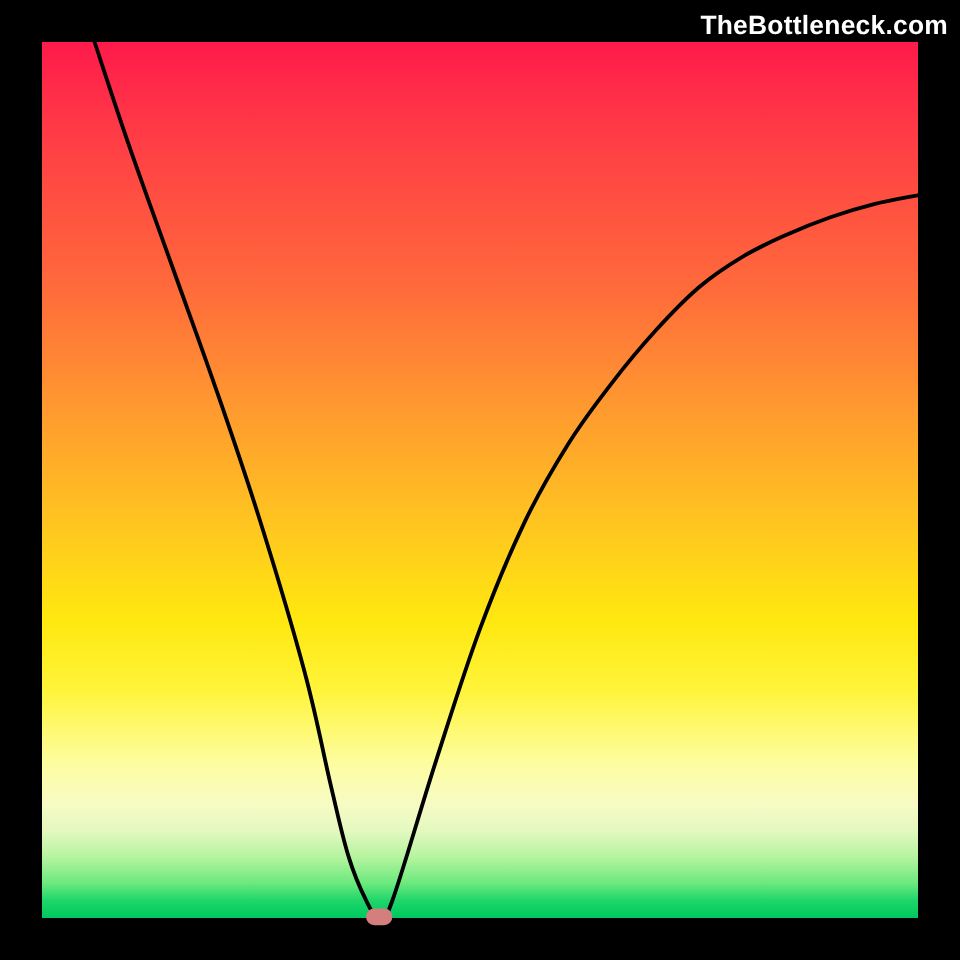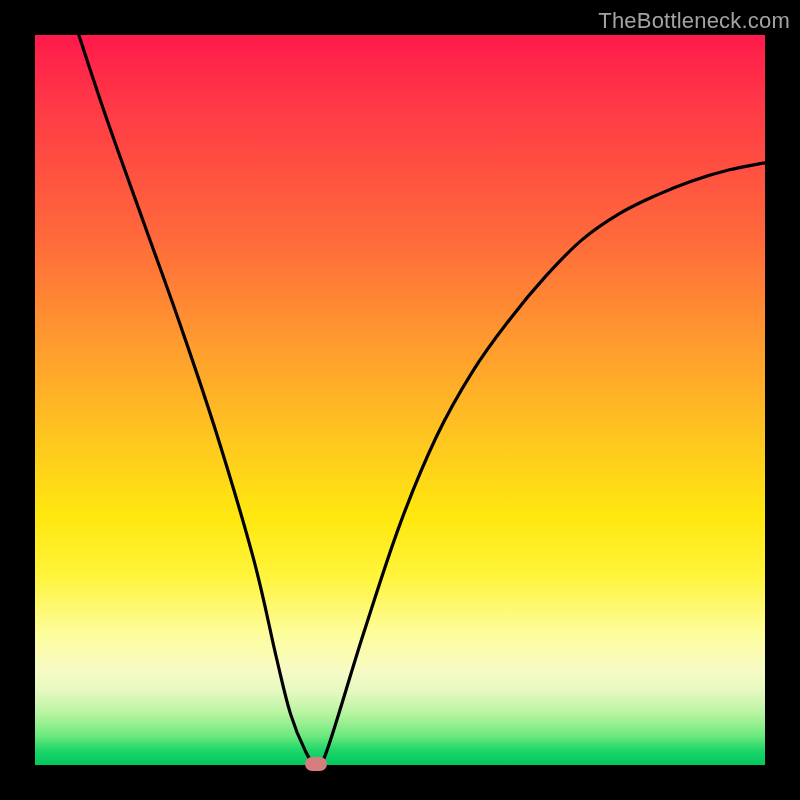--- a/index.html
+++ b/index.html
@@ -39,24 +39,25 @@
       #b6f49f 93%,
       #6de97e 96%,
       #1fd66a 98%,
       #00c85e 100%
     );
   }
   .watermark {
     position: absolute;
     top: 8px;
     right: 10px;
-    color: #a3a3a3;
+    color: #ffffff;
     font-size: 22px;
     letter-spacing: 0.2px;
     user-select: none;
+    font-weight: bold;
   }
   .curve-svg {
     position: absolute;
     left: 0;
     top: 0;
     width: 730px;
     height: 730px;
   }
   .marker {
     position: absolute;

